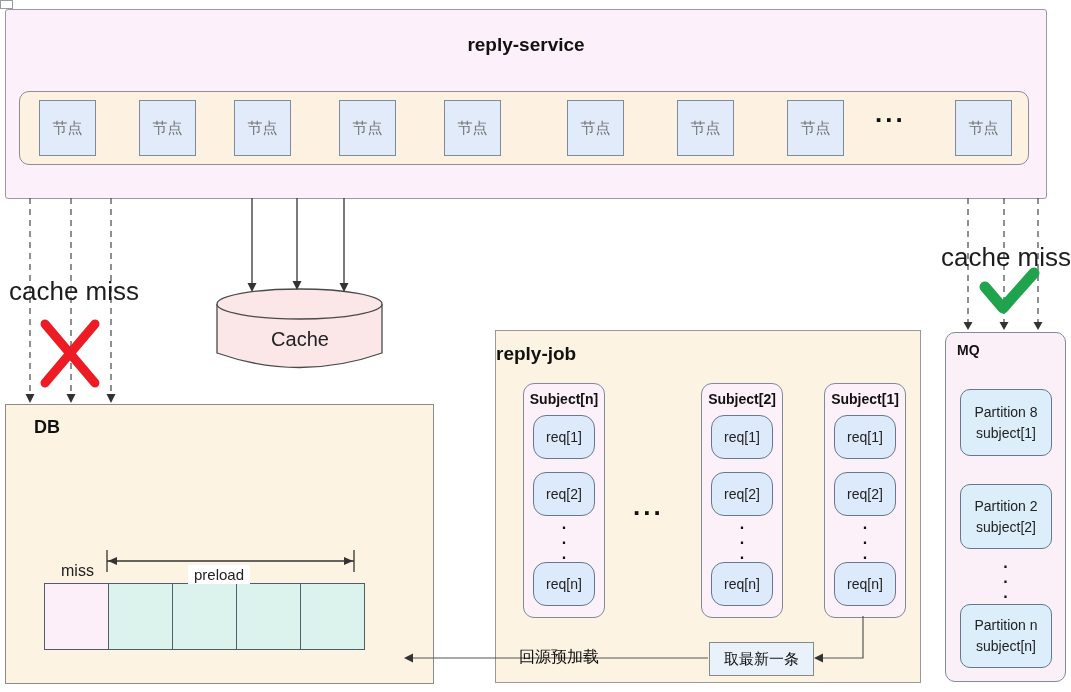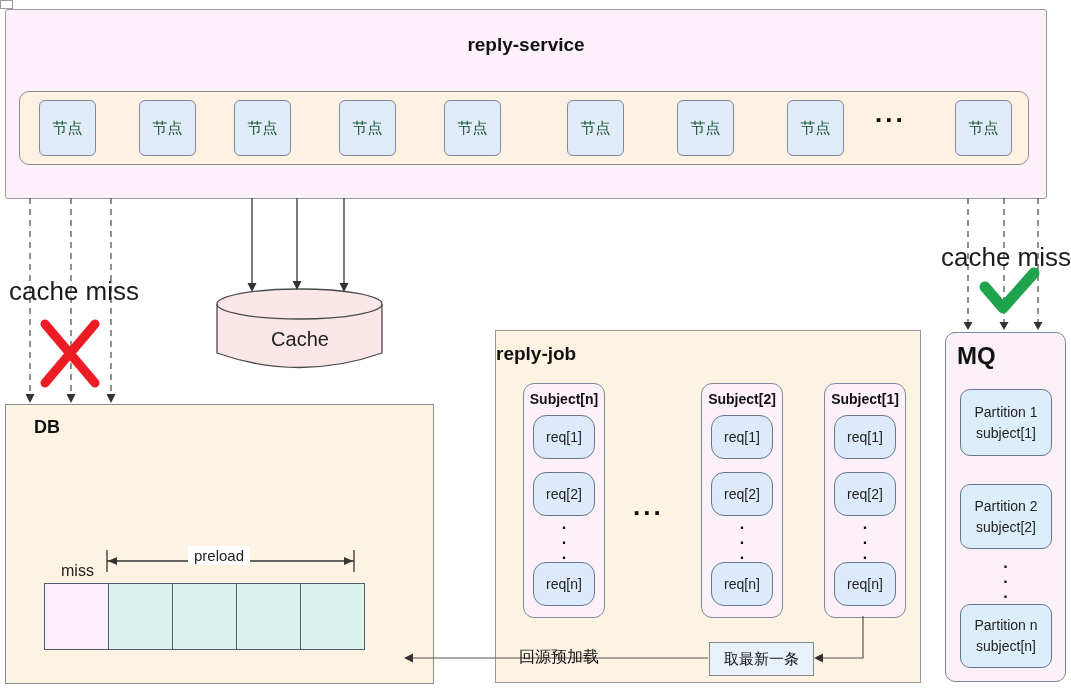--- a/index.html
+++ b/index.html
@@ -6,22 +6,22 @@
   body{
     width:1071px;height:692px;position:relative;background:#ffffff;
     font-family:"Liberation Sans", sans-serif;color:#1a1a1a;overflow:hidden;
   }
   .abs{position:absolute;}
   .ztop{z-index:6;}
   
   .service-box{left:5px;top:9px;width:1040px;height:188px;background:#fcf0fa;border:1.5px solid #9a9aa0;border-radius:3px;}
   .service-title{left:0;top:24px;width:100%;text-align:center;font-weight:bold;font-size:19px;color:#111;}
   .node-wrap{left:13px;top:81px;width:1008px;height:72px;background:#fdf2e1;border:1.5px solid #8d8d93;border-radius:10px;}
-  .node{width:55px;height:54px;top:8px;background:#e1ebfa;border:1.2px solid #7d8b9c;border-radius:6px;
-        display:flex;align-items:center;justify-content:center;font-size:15px;color:#14532d;}
+  .node{width:55px;height:54px;top:8px;background:#e1ebfa;border:1.2px solid #7d8b9c;border-radius:0;
+        display:flex;align-items:center;justify-content:center;font-size:15px;color:#737373;}
   .hdots{font-weight:bold;font-size:26px;letter-spacing:3px;color:#111;}
   
   .cache-miss{font-size:26px;color:#1c1c1c;white-space:nowrap;}
   .cache-label{left:252px;top:328px;width:96px;text-align:center;font-size:20px;color:#222;}
   
   .db-box{left:5px;top:404px;width:395px;height:278px;background:#fdf3e3;border:1.5px solid #8b8b8b;padding-left:32px;}
   .db-title{left:28px;top:12px;font-weight:bold;font-size:18px;color:#111;}
   .miss-label{left:55px;top:157px;font-size:16px;color:#222;}
   .preload-label{left:188px;top:147px;width:62px;height:19px;background:#ffffff;text-align:center;font-size:15px;line-height:19px;color:#222;}
   .cells{left:38px;top:178px;display:flex;}
@@ -35,21 +35,21 @@
   .req{left:9px;width:60px;height:42px;background:#ddeafb;border:1.2px solid #66788c;border-radius:13px;
        display:flex;align-items:center;justify-content:center;font-size:14px;color:#222;}
   .vdots{display:flex;flex-direction:column;align-items:center;width:100%;}
   .vdots span{font-size:16px;font-weight:bold;line-height:15px;color:#111;}
   .job-ellipsis{left:137px;top:160px;}
   .take-latest{left:213px;top:311px;width:103px;height:32px;background:#e9f1fb;border:1px solid #888;
        display:flex;align-items:center;justify-content:center;font-size:15px;color:#111;}
   .back-label{left:23px;top:316px;font-size:16px;color:#111;}
   
   .mq-box{left:945px;top:332px;width:119px;height:348px;background:#fbeff8;border:1.5px solid #7d8b9c;border-radius:10px;}
-  .mq-title{left:11px;top:9px;font-weight:bold;font-size:24px;color:#111;}
+  .mq-title{left:11px;top:9px;font-weight:bold;font-size:14px;color:#111;}
   .partition{left:14px;width:90px;background:#ddeefb;border:1.2px solid #66788c;border-radius:10px;
        display:flex;flex-direction:column;align-items:center;justify-content:center;font-size:14px;line-height:1.5;color:#222;}
   
   #overlay{position:absolute;left:0;top:0;z-index:5;pointer-events:none;}
   .corner-artifact{left:0;top:0;width:11px;height:7px;background:#fff;border:1px solid #9a9aa0;}
 </style>
 </head>
 <body>
 
 <div class="abs corner-artifact"></div>
@@ -126,21 +126,21 @@
     <div class="abs req" style="top:178px">req[n]</div>
   </div>
 
   <div class="abs take-latest">取最新一条</div>
   <div class="abs back-label ztop">回源预加载</div>
 </div>
 
 <div class="abs mq-box">
   <div class="abs mq-title">MQ</div>
   <div class="abs partition" style="top:56px;height:65px">
-    <span>Partition 1</span>
+    <span>Partition 8</span>
       <span>subject[1]</span>
   </div>
   <div class="abs partition" style="top:151px;height:63px">
     <span>Partition 2</span>
       <span>subject[2]</span>
   </div>
   <div class="abs vdots" style="top:222px;left:0">
     <span>.</span>
       <span>.</span>
       <span>.</span>
@@ -209,13 +209,13 @@
     <line x1="107" y1="550" x2="107" y2="572"></line>
     <line x1="354" y1="550" x2="354" y2="572"></line>
   </g>
   <g fill="#333">
     <polygon points="117,557 117,565 108,561"></polygon>
     <polygon points="344,557 344,565 353,561"></polygon>
   </g>
 </svg>
 
 <div class="abs cache-label ztop">Cache</div>
-<div class="abs preload-label ztop" style="left:188px;top:546px">preload</div>
+<div class="abs preload-label ztop" style="left:188px;top:565px">preload</div>
 
 </body></html>

